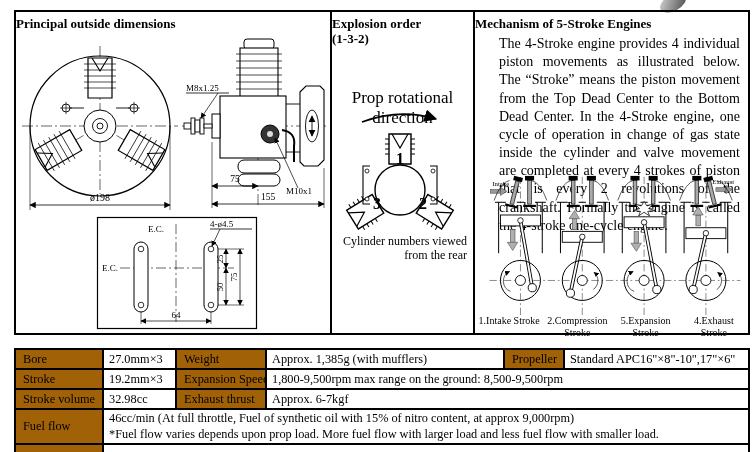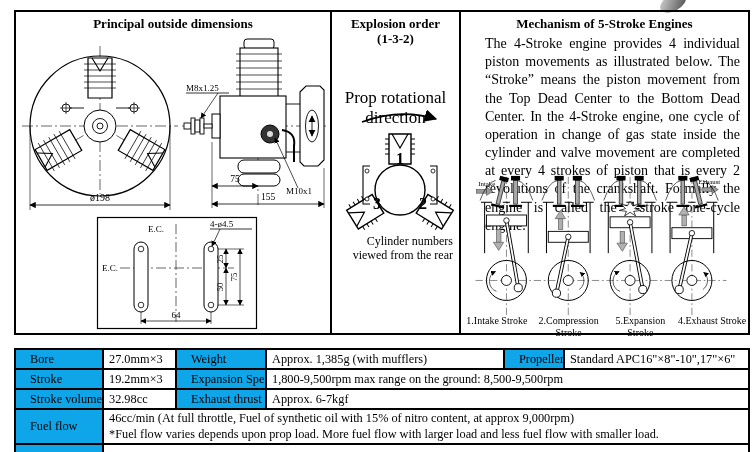--- a/index.html
+++ b/index.html
@@ -8,42 +8,42 @@
   .page{position:relative;width:752px;height:452px;background:#fff}
 
   
   .blob{position:absolute;left:659px;top:-5px;width:28px;height:16px;border-radius:50%;
     background:linear-gradient(135deg,#c9c9c9 10%,#8a8a8a 55%,#555 90%);transform:rotate(-28deg)}
 
   
   .top-box{position:absolute;left:14px;top:10px;width:736px;height:325px;border:2px solid #000;display:flex}
   .panel{position:relative;height:100%}
   .p1{width:316px;border-right:2px solid #000}
-  .p2{width:129px;border-right:2px solid #000}
+  .p2{width:143px;border-right:2px solid #000}
   .p3{flex:1}
-  .ptitle{font-weight:bold;text-align:center;font-size:13px;padding-top:5px;line-height:1.15}
+  .ptitle{font-weight:bold;text-align:left;font-size:13px;padding-top:5px;line-height:1.15}
   .p1 svg,.p2 svg,.p3 svg{position:absolute}
   .svg-front{left:0;top:22px}
   .svg-side{left:166px;top:22px}
   .svg-plate{left:80px;top:204px}
 
   .prop-dir{position:absolute;top:76px;width:100%;text-align:center;font-size:17px}
   .svg-expl{left:5px;top:94px}
   .expl-caption{position:absolute;top:222px;left:8px;right:6px;font-size:12px;line-height:1.2;text-align:right}
 
   .mech-par{padding:3px 8px 0 24px;font-size:14px;line-height:1.3;text-align:justify}
   .svg-strokes{left:2px;top:163px}
   .stroke-labels{position:absolute;top:303px;left:0;width:100%;display:flex}
   .stroke-labels div{width:25%;text-align:center;font-size:10px;line-height:1.2}
 
   
   table.spec{position:absolute;left:14px;top:348px;width:736px;border-collapse:collapse;
     font-size:12.3px;table-layout:fixed}
   table.spec td{border:2px solid #000;padding:1px 5px;vertical-align:middle;overflow:hidden;white-space:nowrap}
-  table.spec td.lbl{background:#0ea5e9;padding-left:14px}
+  table.spec td.lbl{background:#a16207;padding-left:7px}
   table.spec tr{height:20px}
   table.spec tr.tall{height:34px}
   table.spec tr.cut{height:16px}
   td.pre{white-space:pre-wrap}
   td.wrap{white-space:normal}
   .ff-line{line-height:1.28;white-space:nowrap}
 
   svg text{font-family:"Liberation Serif",serif}
 </style>
 </head>

